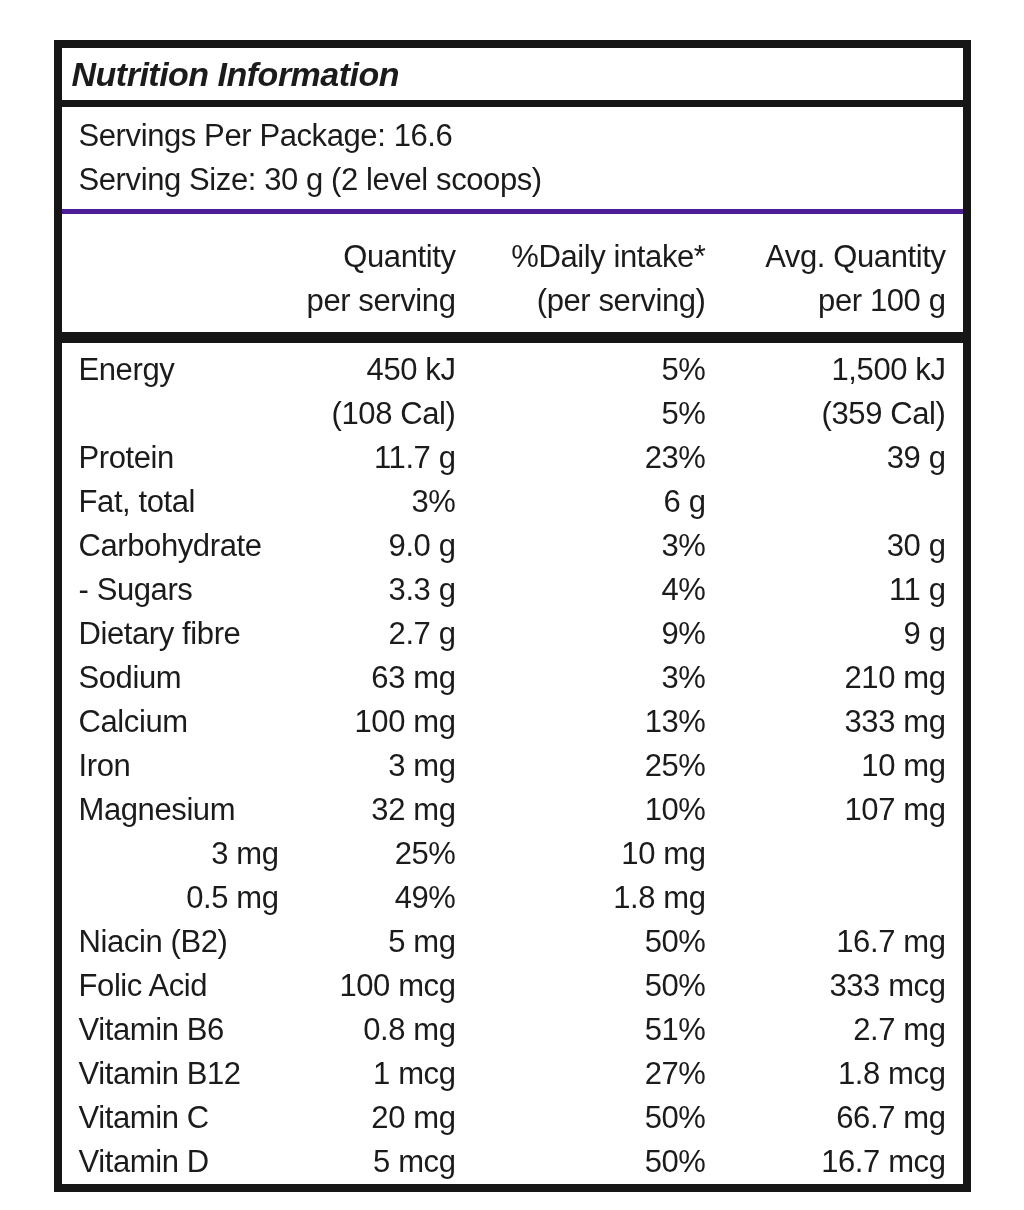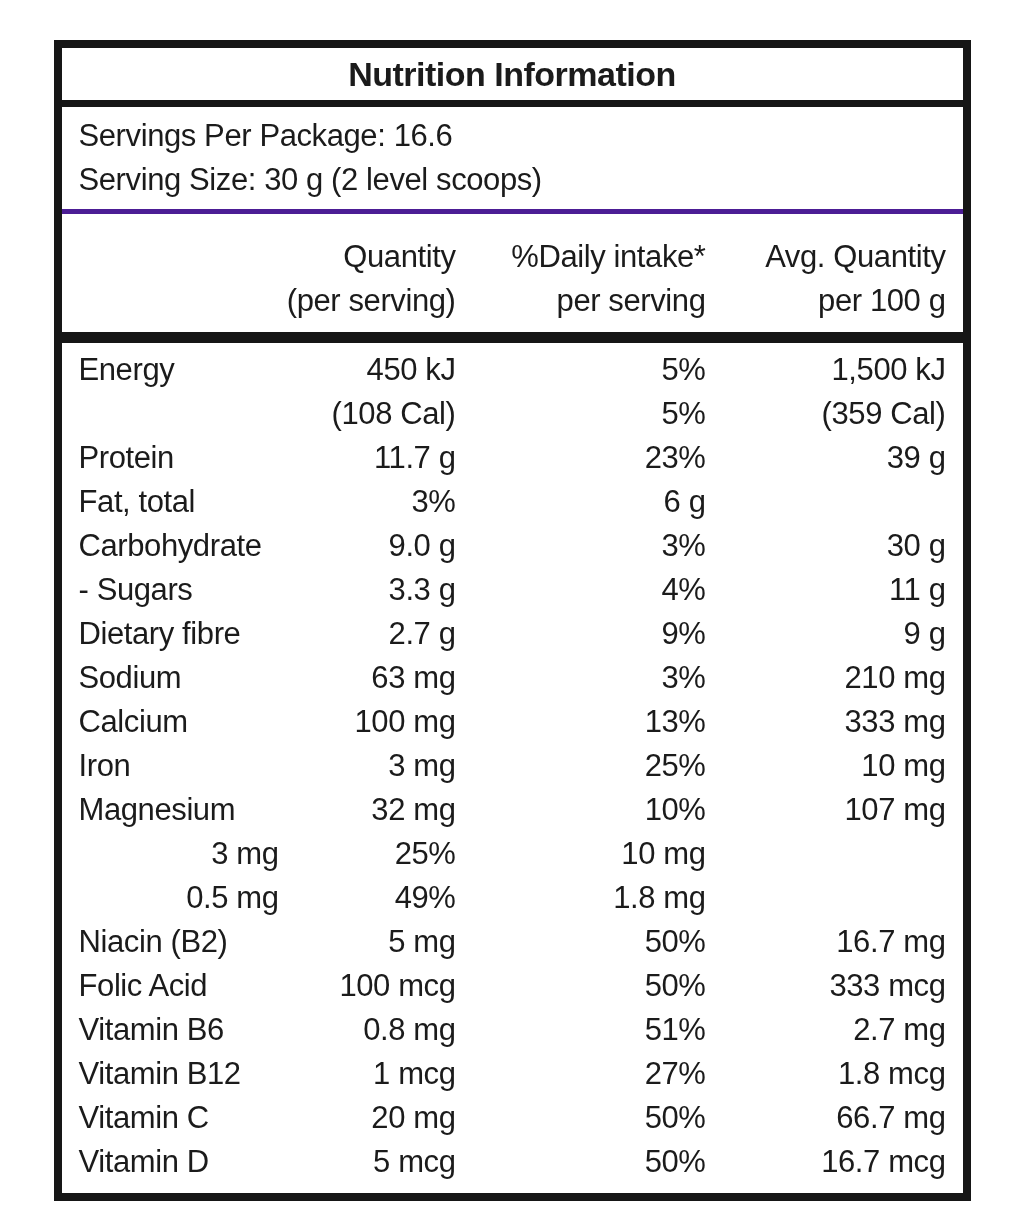--- a/index.html
+++ b/index.html
@@ -25,21 +25,21 @@
     font-stretch: condensed;
     letter-spacing: -0.4px;
   }
   .section {
     box-sizing: border-box;
     padding: 0 18px 0 17px;
   }
   .title-section {
     border-bottom: 7px solid #161616;
     padding: 7px 10px 6px 10px;
-    text-align: center;
+    font-style: italic;
   }
   .title-text {
     font-size: 34px;
     font-weight: bold;
     letter-spacing: -0.5px;
   }
   .servings-section {
     border-bottom: 5px solid #4c1d95;
     padding-top: 7px;
     padding-bottom: 7px;
@@ -67,21 +67,20 @@
   .c-label { text-align: left; }
   .c-num   { text-align: right; }
   .hdr-cell {
     font-size: 31px;
     line-height: 44px;
     white-space: nowrap;
     text-align: right;
   }
   .body-section {
     padding-top: 5px;
-    padding-bottom: 9px;
   }
 </style>
 </head>
 <body>
 
 <div class="page">
   <div class="panel">
 
     <div class="section title-section">
       <span class="title-text">Nutrition Information</span>
@@ -94,22 +93,22 @@
 
     <div class="section header-section">
       <div class="grid-row">
         <div class="hdr-cell c-label"></div>
         <div class="hdr-cell">Quantity</div>
         <div class="hdr-cell">%Daily intake*</div>
         <div class="hdr-cell">Avg. Quantity</div>
       </div>
       <div class="grid-row">
         <div class="hdr-cell c-label"></div>
+        <div class="hdr-cell">per serving</div>
         <div class="hdr-cell">(per serving)</div>
-        <div class="hdr-cell">per serving</div>
         <div class="hdr-cell">per 100 g</div>
       </div>
     </div>
 
     <div class="section body-section">
   <div class="grid-row">
     <div class="cell c-label">Energy</div>
     <div class="cell c-num">450 kJ</div>
     <div class="cell c-num">5%</div>
     <div class="cell c-num">1,500 kJ</div>

